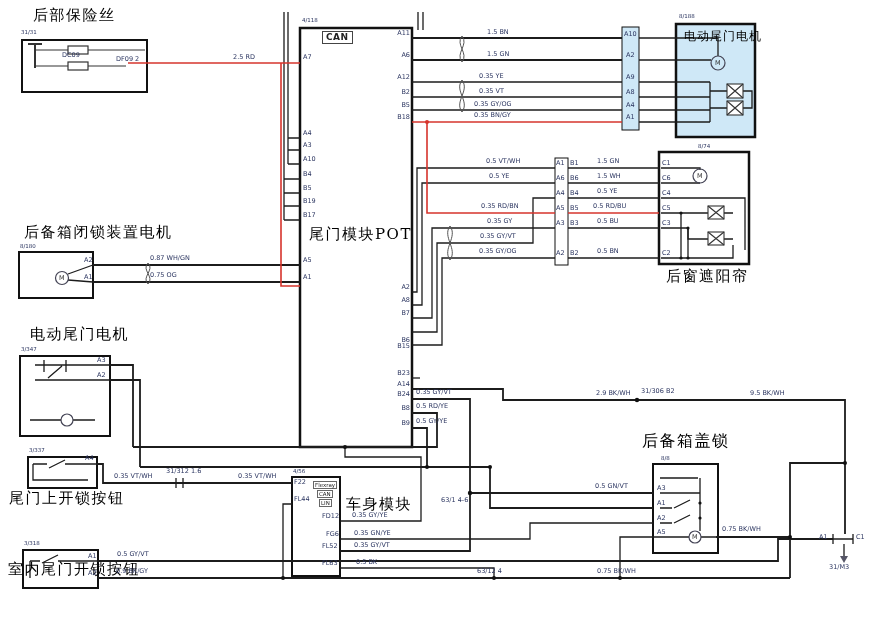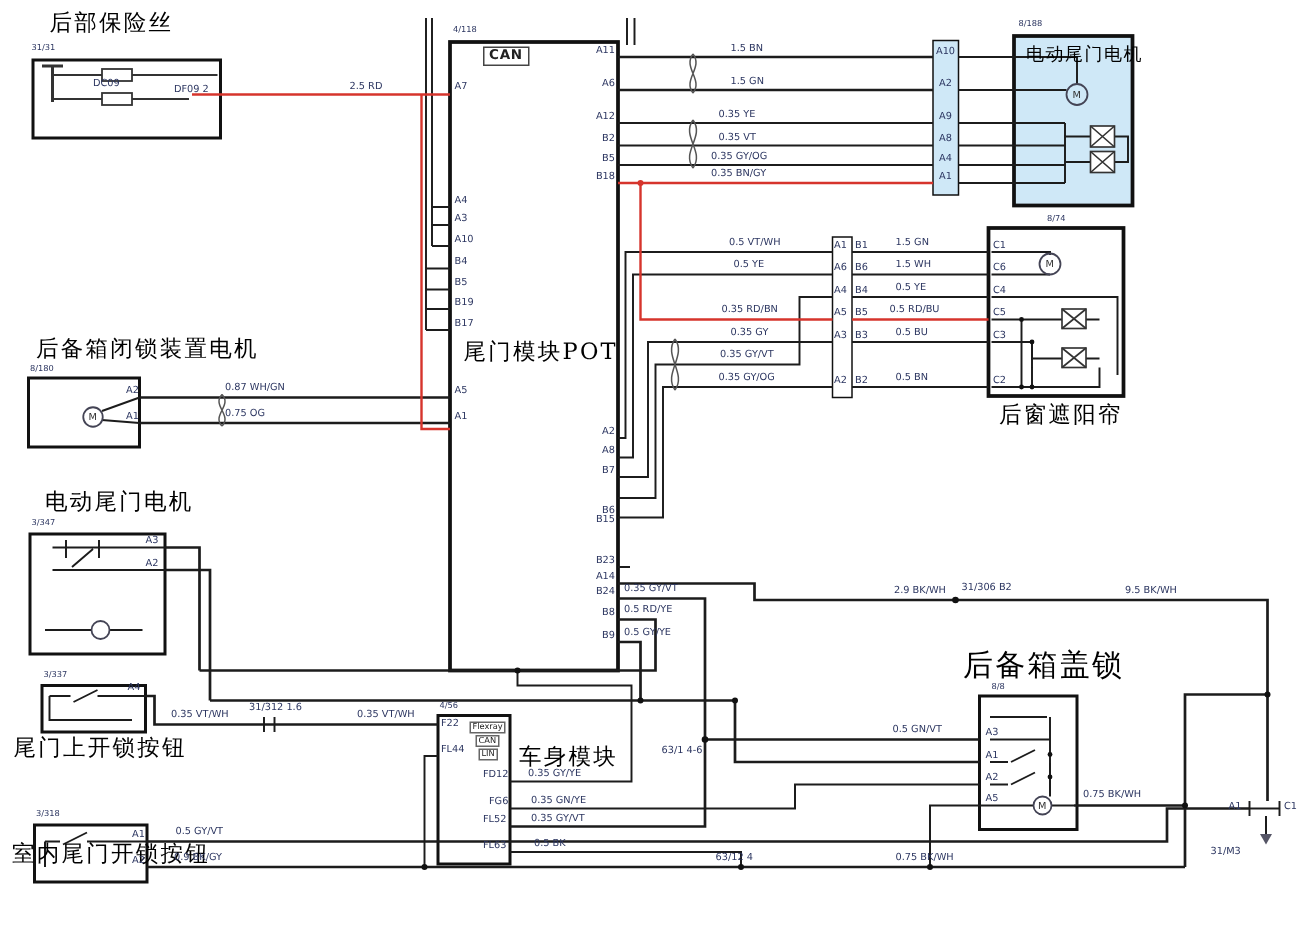--- a/index.html
+++ b/index.html
@@ -4,21 +4,21 @@
 <style>
   html,body{margin:0;padding:0;background:#fff}
   #canvas{position:relative;width:875px;height:617px;background:#ffffff;
     font-family:"DejaVu Sans",sans-serif;overflow:hidden}
   #wires{position:absolute;left:0;top:0}
   .t{position:absolute;font-size:6.5px;line-height:1;color:#2b3560;white-space:nowrap}
   .s{font-size:5.5px}
   .r{width:14px;text-align:right}
   .title{position:absolute;font-family:"DejaVu Serif",serif;font-size:15px;line-height:1;
     color:#000;white-space:nowrap;letter-spacing:1.5px}
-  .big{font-size:20px}
+  .big{font-size:16px}
   .tm{font-size:12px;letter-spacing:1px}
   .can{position:absolute;font-size:9px;font-weight:bold;line-height:1;color:#222;
     border:1px solid #444;padding:1px 3px;background:#fff;letter-spacing:.5px}
   .bus{position:absolute;font-size:5.5px;line-height:1.1;color:#222;border:.5px solid #666;
     padding:0 1px;background:#fff;white-space:nowrap}
   .m{position:absolute;font-size:6.5px;line-height:1;color:#333}
 </style>
 </head>
 <body>
 
@@ -305,21 +305,21 @@
   <span class="t" style="left:657px;top:515px">A2</span>
   <span class="t" style="left:657px;top:529px">A5</span>
   <span class="t" style="left:595px;top:483px">0.5 GN/VT</span>
   <span class="t" style="left:722px;top:526px">0.75 BK/WH</span>
 
   <span class="t" style="left:441px;top:497px">63/1 4-6</span>
   <span class="t" style="left:477px;top:568px">63/12 4</span>
   <span class="t" style="left:597px;top:568px">0.75 BK/WH</span>
   <span class="t" style="left:819px;top:534px">A1</span>
   <span class="t" style="left:856px;top:534px">C1</span>
-  <span class="t" style="left:807px;top:564px">31/M3</span>
+  <span class="t" style="left:829px;top:564px">31/M3</span>
 
   <span class="m" style="left:715px;top:60px">M</span>
   <span class="m" style="left:697px;top:173px">M</span>
   <span class="m" style="left:59px;top:275px">M</span>
   <span class="m" style="left:692px;top:534px">M</span>
 </div>
 
 </div>
 
 </body></html>

